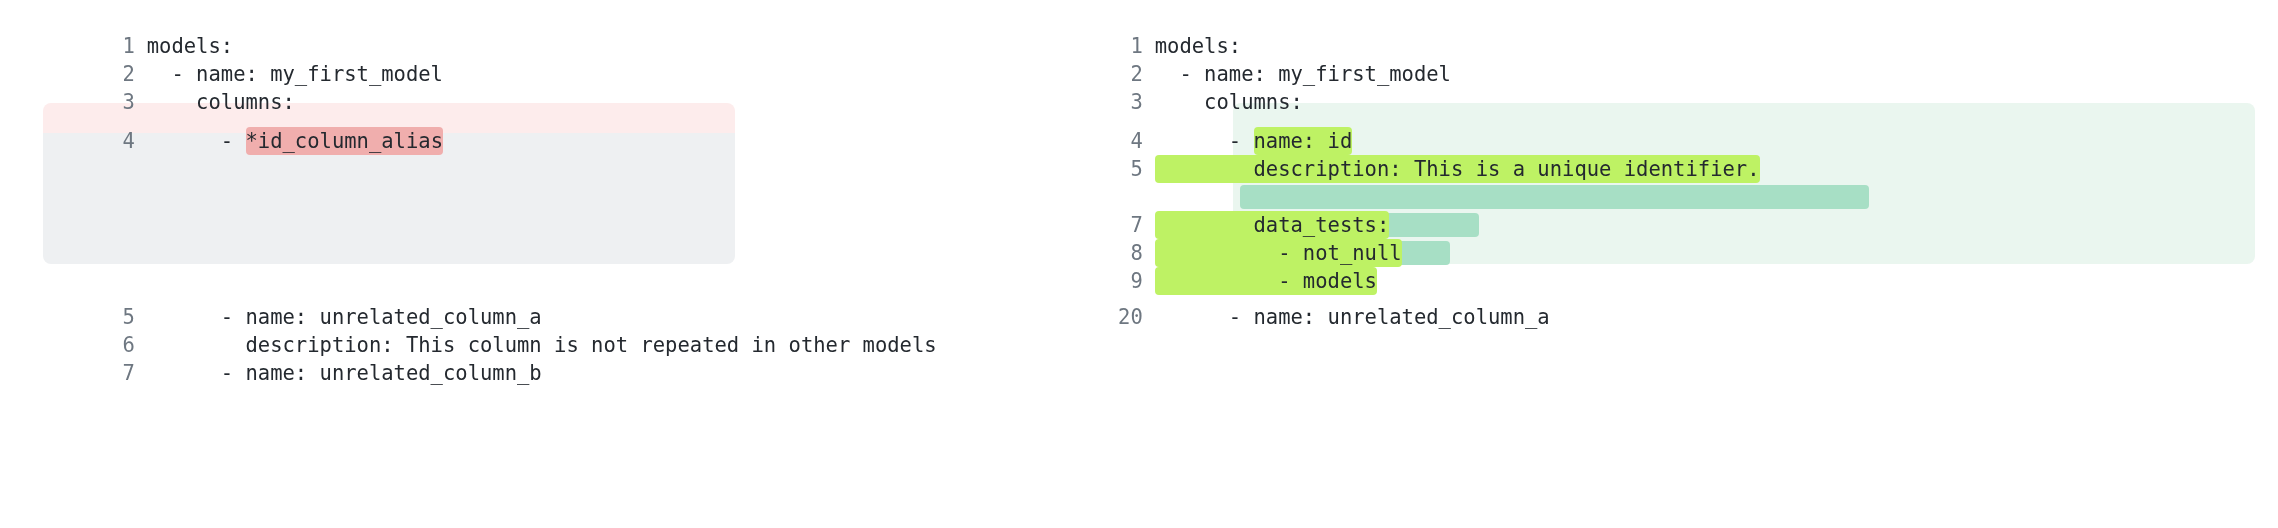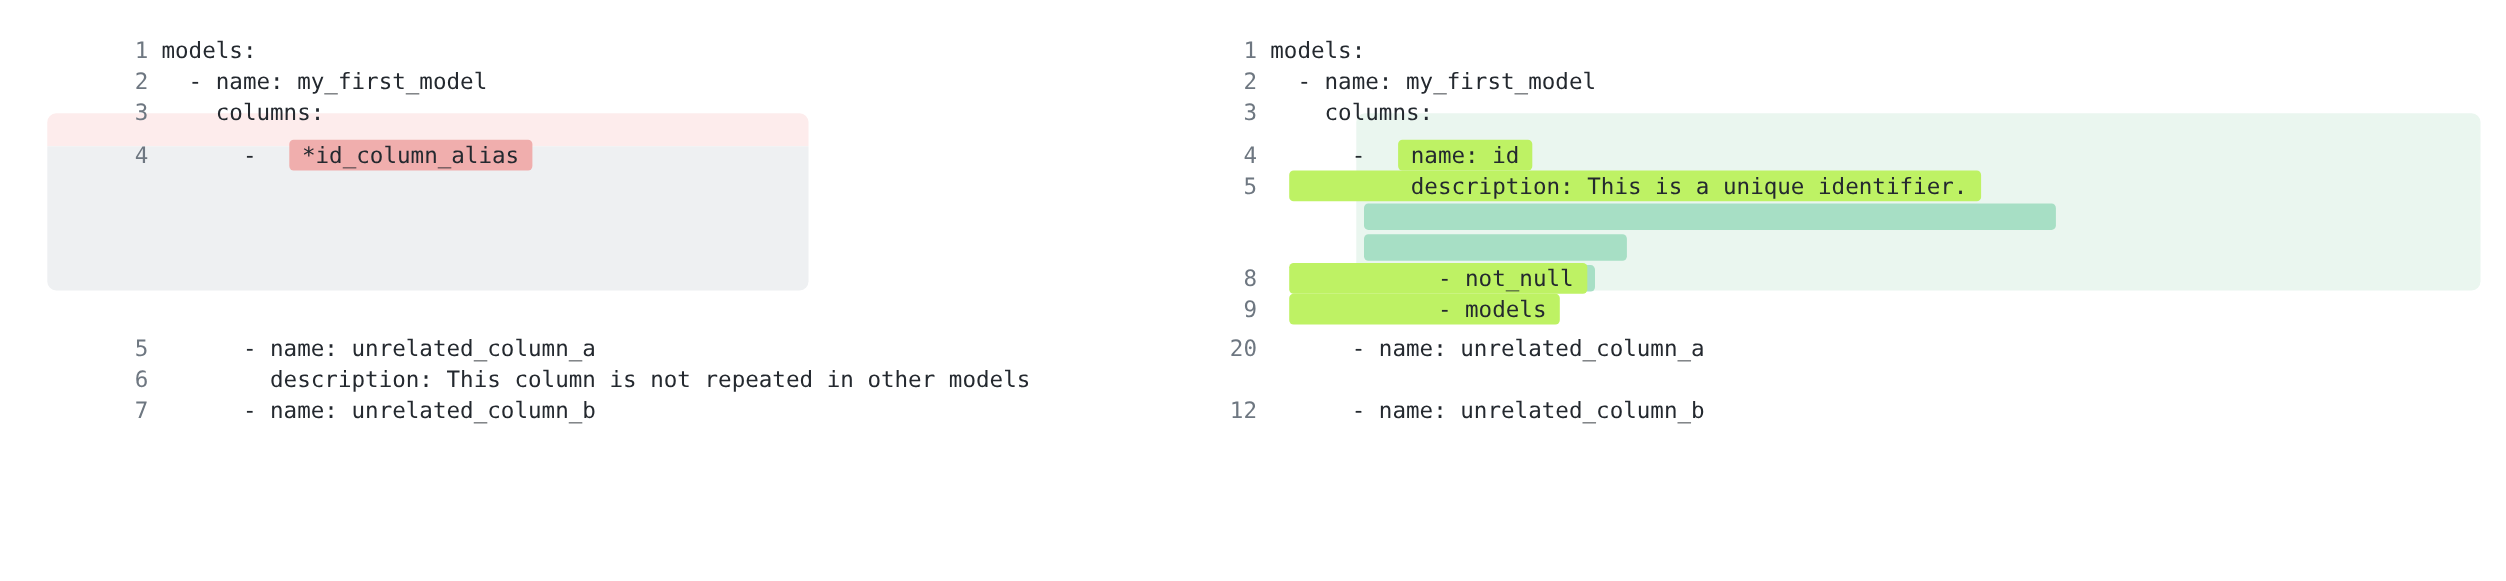--- a/index.html
+++ b/index.html
@@ -45,22 +45,21 @@
     -webkit-user-select: none;
     user-select: none;
   }
   .panel-right .ln { width: 44px; }
   .code-text {
     display: inline-block;
     padding-left: 12px;
   }
   .seg {
     border-radius: 4px;
-    padding: 2px 12px;
-    margin-left: 17px;
+    padding: 2px 0px;
   }
   .seg-red   { background: #f0aead; }
   .seg-green { background: #bef264; }
 
   
   .block {
     position: absolute;
     z-index: 1;
     border-radius: 8px;
   }
@@ -169,40 +168,40 @@
       </div>
     </div>
 
     <div class="row" style="top:129px;">
       <div class="code-line">
         <span class="ln">5</span><span class="code-text"></span><span class="seg seg-green">        description: This is a unique identifier.</span>
       </div>
     </div>
 
 
+    <div class="row" style="top:185px;">
+      <div class="code-line">
+        <span class="ln">7</span><span class="code-text"></span><span class="seg seg-green">        data_tests:</span>
+      </div>
+    </div>
 
     <div class="row" style="top:213px;">
       <div class="code-line">
         <span class="ln">8</span><span class="code-text"></span><span class="seg seg-green">          - not_null</span>
       </div>
     </div>
 
     <div class="row" style="top:241px;">
       <div class="code-line">
         <span class="ln">9</span><span class="code-text"></span><span class="seg seg-green">          - models</span>
       </div>
     </div>
 
     <div class="row" style="top:277px;">
       <div class="code-line">
         <span class="ln">20</span><span class="code-text">      - name: unrelated_column_a</span>
       </div>
     </div>
 
 
-    <div class="row" style="top:333px;">
-      <div class="code-line">
-        <span class="ln">12</span><span class="code-text">      - name: unrelated_column_b</span>
-      </div>
-    </div>
   </div>
 
 </div>
 
 </body></html>

